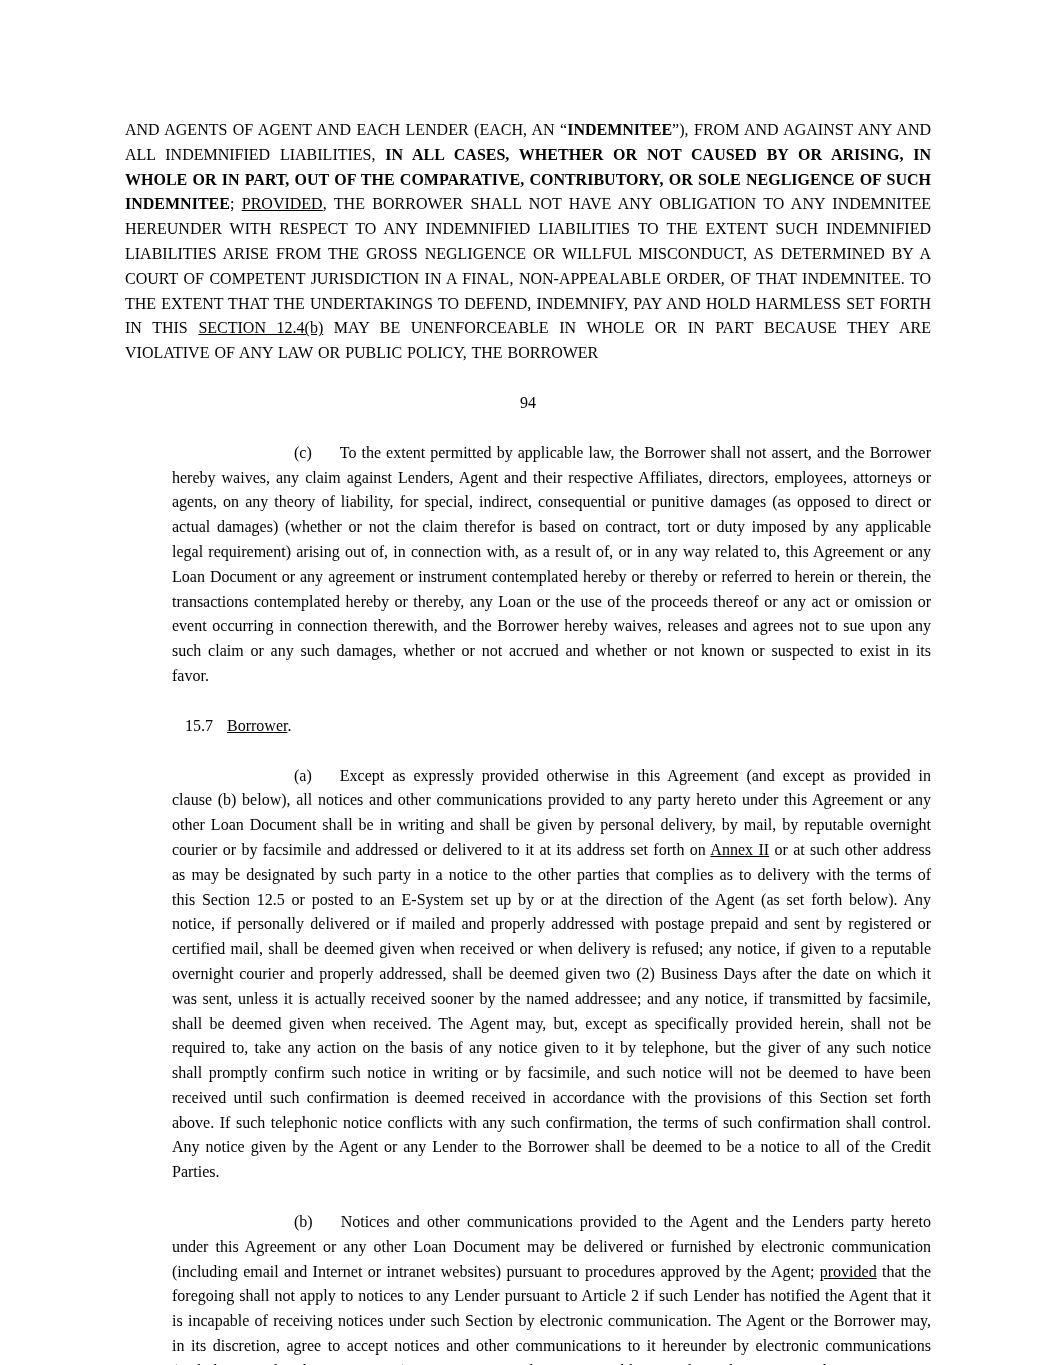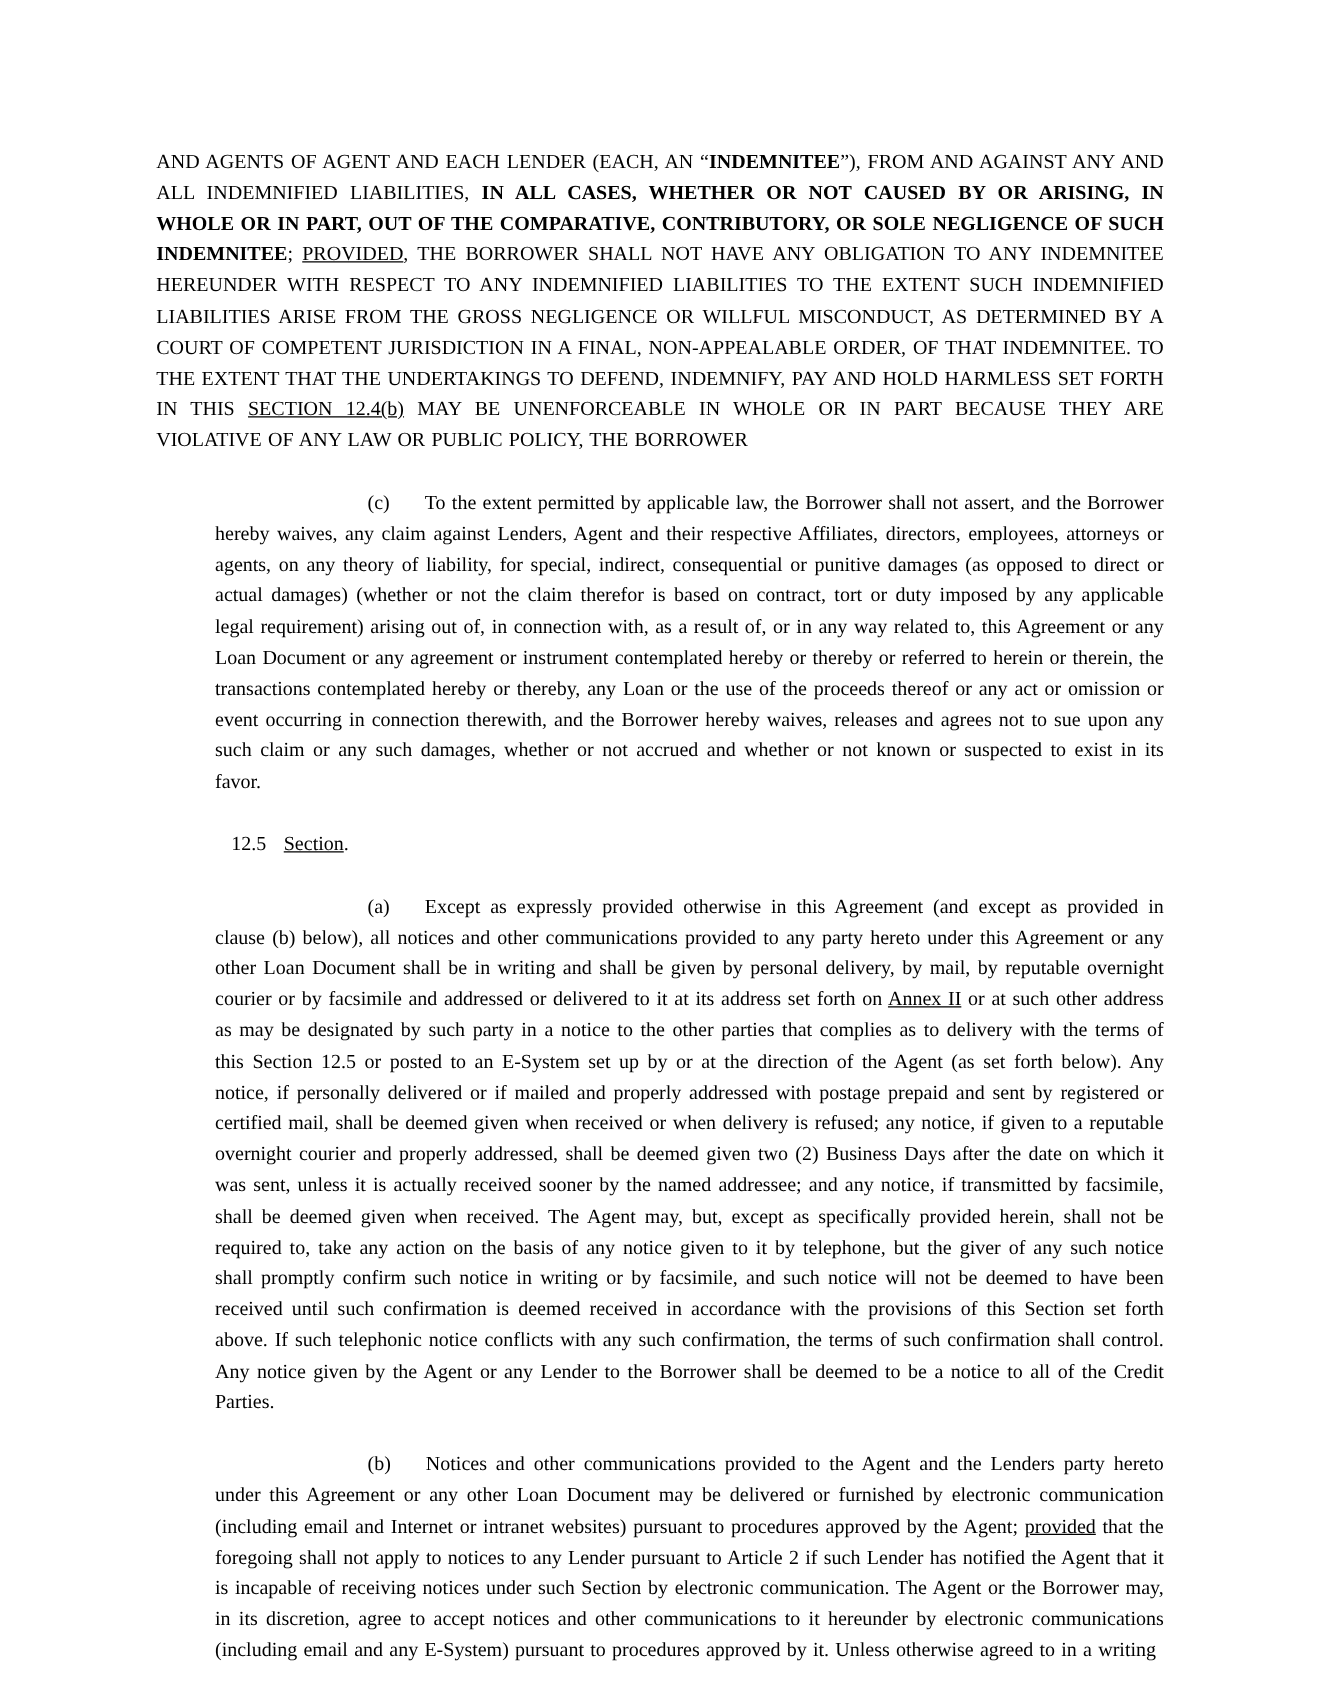--- a/index.html
+++ b/index.html
@@ -36,18 +36,19 @@
   }
   .run-bold { font-weight: bold; }
   .run-underline { text-decoration: underline; }
 </style>
 </head>
 <body>
 
 <div class="page">
   <div class="doc-body">
       <p class="para caps"><span class="">AND AGENTS OF AGENT AND EACH LENDER (EACH, AN “</span><span class="run-bold ">INDEMNITEE</span><span class="">”), FROM AND AGAINST ANY AND ALL INDEMNIFIED LIABILITIES, </span><span class="run-bold ">IN ALL CASES, WHETHER OR NOT CAUSED BY OR ARISING, IN WHOLE OR IN PART, OUT OF THE COMPARATIVE, CONTRIBUTORY, OR SOLE NEGLIGENCE OF SUCH INDEMNITEE</span><span class="">; </span><span class="run-underline">PROVIDED</span><span class="">, THE BORROWER SHALL NOT HAVE ANY OBLIGATION TO ANY INDEMNITEE HEREUNDER WITH RESPECT TO ANY INDEMNIFIED LIABILITIES TO THE EXTENT SUCH INDEMNIFIED LIABILITIES ARISE FROM THE GROSS NEGLIGENCE OR WILLFUL MISCONDUCT, AS DETERMINED BY A COURT OF COMPETENT JURISDICTION IN A FINAL, NON-APPEALABLE ORDER, OF THAT INDEMNITEE.  TO THE EXTENT THAT THE UNDERTAKINGS TO DEFEND, INDEMNIFY, PAY AND HOLD HARMLESS SET FORTH IN THIS </span><span class="run-underline">SECTION 12.4(b)</span><span class=""> MAY BE UNENFORCEABLE IN WHOLE OR IN PART BECAUSE THEY ARE VIOLATIVE OF ANY LAW OR PUBLIC POLICY, THE BORROWER</span></p>
+      <div class="page-number">94</div>
       <p class="para lettered"><span class="para-label">(c)</span><span class="">To the extent permitted by applicable law, the Borrower shall not assert, and the Borrower hereby waives, any claim against Lenders, Agent and their respective Affiliates, directors, employees, attorneys or agents, on any theory of liability, for special, indirect, consequential or punitive damages (as opposed to direct or actual damages) (whether or not the claim therefor is based on contract, tort or duty imposed by any applicable legal requirement) arising out of, in connection with, as a result of, or in any way related to, this Agreement or any Loan Document or any agreement or instrument contemplated hereby or thereby or referred to herein or therein, the transactions contemplated hereby or thereby, any Loan or the use of the proceeds thereof or any act or omission or event occurring in connection therewith, and the Borrower hereby waives, releases and agrees not to sue upon any such claim or any such damages, whether or not accrued and whether or not known or suspected to exist in its favor.</span></p>
-      <p class="para heading"><span class="para-label">12.5</span><span class="run-underline">Section</span><span class="">.</span></p>
+      <p class="para heading"><span class="para-label">15.7</span><span class="run-underline">Borrower</span><span class="">.</span></p>
       <p class="para lettered"><span class="para-label">(a)</span><span class="">Except as expressly provided otherwise in this Agreement (and except as provided in clause (b) below), all notices and other communications provided to any party hereto under this Agreement or any other Loan Document shall be in writing and shall be given by personal delivery, by mail, by reputable overnight courier or by facsimile and addressed or delivered to it at its address set forth on </span><span class="run-underline">Annex II</span><span class=""> or at such other address as may be designated by such party in a notice to the other parties that complies as to delivery with the terms of this Section 12.5 or posted to an E-System set up by or at the direction of the Agent (as set forth below).  Any notice, if personally delivered or if mailed and properly addressed with postage prepaid and sent by registered or certified mail, shall be deemed given when received or when delivery is refused; any notice, if given to a reputable overnight courier and properly addressed, shall be deemed given two (2) Business Days after the date on which it was sent, unless it is actually received sooner by the named addressee; and any notice, if transmitted by facsimile, shall be deemed given when received.  The Agent may, but, except as specifically provided herein, shall not be required to, take any action on the basis of any notice given to it by telephone, but the giver of any such notice shall promptly confirm such notice in writing or by facsimile, and such notice will not be deemed to have been received until such confirmation is deemed received in accordance with the provisions of this Section set forth above. If such telephonic notice conflicts with any such confirmation, the terms of such confirmation shall control. Any notice given by the Agent or any Lender to the Borrower shall be deemed to be a notice to all of the Credit Parties.</span></p>
       <p class="para lettered"><span class="para-label">(b)</span><span class="">Notices and other communications provided to the Agent and the Lenders party hereto under this Agreement or any other Loan Document may be delivered or furnished by electronic communication (including email and Internet or intranet websites) pursuant to procedures approved by the Agent; </span><span class="run-underline">provided</span><span class=""> that the foregoing shall not apply to notices to any Lender pursuant to Article 2 if such Lender has notified the Agent that it is incapable of receiving notices under such Section by electronic communication.  The Agent or the Borrower may, in its discretion, agree to accept notices and other communications to it hereunder by electronic communications (including email and any E-System) pursuant to procedures approved by it.  Unless otherwise agreed to in a writing</span></p>
     </div>
 </div>
 
 </body></html>

